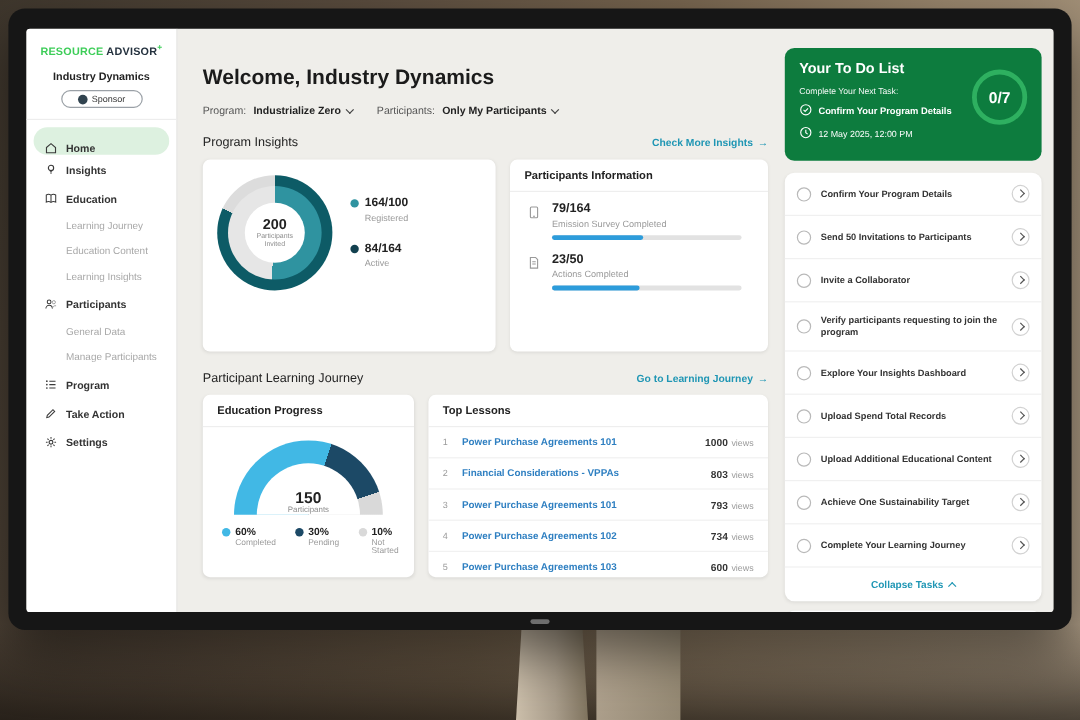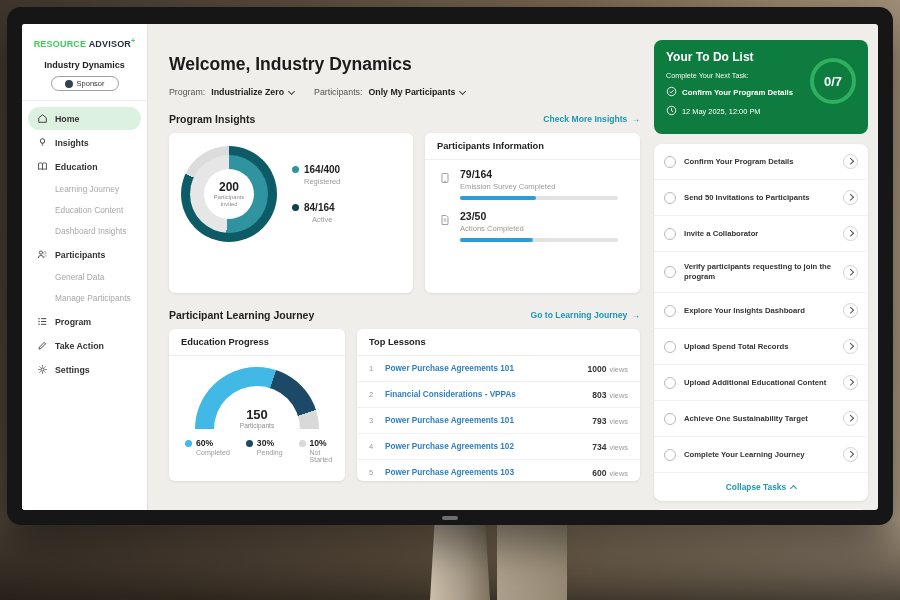--- a/index.html
+++ b/index.html
@@ -28,32 +28,32 @@
   .logo .g{color:#3dcd58;}
   .logo .d{color:#25323f;}
   .logo .p{color:#3dcd58;font-size:7px;vertical-align:super;}
   .org{margin-top:11px;text-align:center;font-size:9px;font-weight:bold;color:#222;}
   .badge{margin:6px auto 9px;width:58px;border:1px solid #9aa0a6;border-radius:10px;padding:2px 4px;
     display:flex;align-items:center;justify-content:center;gap:4px;font-size:7.5px;color:#333;}
   .badge-ic{width:8px;height:8px;border-radius:50%;background:#31434f;flex:none;}
   .side-divider{border:none;border-top:1px solid #ededed;margin:0 0 6px 0;}
   .nav-item{display:flex;align-items:center;gap:7px;height:23px;padding:0 9px;margin:1px 6px;
     font-size:8.8px;font-weight:bold;color:#333;border-radius:12px;cursor:pointer;}
-  .nav-item.active{background:#ddf1e0;}
+  .nav-item.active{background:#ddf1e0;align-items:flex-end;}
   .nav-item .nic{flex:none;display:flex;align-items:center;}
   .nav-sub{height:21px;line-height:21px;padding-left:33px;font-size:8.3px;color:#a8a8a8;cursor:pointer;}
 
   
   .main{position:absolute;left:127px;top:12px;width:503px;height:100%;box-sizing:border-box;padding:18px 12px 0 20px;}
   .welcome{font-size:17.5px;font-weight:bold;color:#1b1b1b;}
   .filters{display:flex;align-items:center;gap:6px;margin-top:12px;font-size:8.8px;color:#555;}
   .filter-value{font-weight:bold;color:#222;display:flex;align-items:center;gap:5px;margin-right:14px;cursor:pointer;}
   .chev{width:4px;height:4px;border-right:1.3px solid #444;border-bottom:1.3px solid #444;transform:rotate(45deg);margin-top:-2px;}
   .section-head{display:flex;justify-content:space-between;align-items:center;margin-top:16px;}
-  .section-title{font-size:10.5px;font-weight:bold;color:#1f1f1f;}
+  .section-title{font-size:10.5px;font-weight:normal;color:#1f1f1f;}
   .section-link{font-size:8.6px;font-weight:bold;color:#1f96b4;display:flex;align-items:center;gap:4px;cursor:pointer;}
   .cards-row{display:flex;gap:12px;margin-top:8px;}
   .card{background:#fff;border-radius:6px;box-shadow:0 1px 3px rgba(0,0,0,.08);box-sizing:border-box;}
   .card-title{font-size:9.3px;font-weight:bold;color:#222;padding:8px 12px;border-bottom:1px solid #eee;}
   .cardA{width:244px;height:160px;}
   .cardB{flex:1;height:160px;}
   .cardC{width:176px;height:152px;}
   .cardD{flex:1;height:152px;}
 
   .donut-wrap{display:flex;align-items:center;padding:13px 10px 0 12px;}
@@ -67,21 +67,21 @@
   .donut-label{font-size:5.8px;color:#8d8d8d;line-height:1.25;width:36px;}
   .donut-legend{margin-left:15px;display:flex;flex-direction:column;gap:16px;}
   .leg-line{display:flex;align-items:center;gap:5px;}
   .dot{width:7px;height:7px;border-radius:50%;flex:none;}
   .dot-teal{background:#2f93a0;}
   .dot-darknavy{background:#12404f;}
   .dot-completed{background:#41b8e5;}
   .dot-pending{background:#1c4966;}
   .dot-notstarted{background:#d9d9d9;}
   .leg-value{font-size:10px;font-weight:bold;color:#222;}
-  .leg-label{font-size:7.5px;color:#9a9a9a;margin-left:12px;margin-top:2px;text-align:center;}
+  .leg-label{font-size:7.5px;color:#9a9a9a;margin-left:12px;margin-top:2px;}
 
   .stat-row{display:flex;gap:9px;padding:8px 14px 2px;}
   .stat-ic{flex:none;padding-top:2px;}
   .stat-value{font-size:10.5px;font-weight:bold;color:#222;}
   .stat-label{font-size:7.6px;color:#9a9a9a;margin-top:2px;}
   .bar{margin-top:5px;width:158px;height:4px;border-radius:2px;background:#e2e2e2;position:relative;}
   .bar-fill{position:absolute;left:0;top:0;bottom:0;border-radius:2px;background:#2d9cdb;}
   .w48{width:48%;}
   .w46{width:46%;}
 
@@ -170,21 +170,21 @@
         <span class="nic">
             <svg viewBox="0 0 14 14" width="11" height="11">
               <path d="M2 3.2c1.6-1 3.4-1 5 .2 1.6-1.2 3.4-1.2 5-.2v7.6c-1.6-1-3.4-1-5 .2-1.6-1.2-3.4-1.2-5-.2z" fill="none" stroke="#3a3a3a" stroke-width="1.1"></path>
               <path d="M7 3.4v7.6" stroke="#3a3a3a" stroke-width="1.1"></path>
             </svg>
           </span>
         <span>Education</span>
       </div>
       <div class="nav-sub">Learning Journey</div>
       <div class="nav-sub">Education Content</div>
-      <div class="nav-sub">Dashboard Insights</div>
+      <div class="nav-sub">Learning Insights</div>
       <div class="nav-item">
         <span class="nic">
             <svg viewBox="0 0 14 14" width="11" height="11">
               <circle cx="5" cy="4.6" r="2" fill="none" stroke="#3a3a3a" stroke-width="1.1"></circle>
               <path d="M1.6 11.6a3.4 3.4 0 0 1 6.8 0" fill="none" stroke="#3a3a3a" stroke-width="1.1"></path>
               <circle cx="10" cy="4.9" r="1.7" fill="none" stroke="#9a9a9a" stroke-width="1"></circle>
               <path d="M8.6 11.6a3 3 0 0 1 3.8-2.9" fill="none" stroke="#9a9a9a" stroke-width="1"></path>
             </svg>
           </span>
         <span>Participants</span>
@@ -252,21 +252,21 @@
               <div class="donut-mid"></div>
               <div class="donut-hole">
                 <div class="donut-value">200</div>
                 <div class="donut-label">Participants Invited</div>
               </div>
             </div>
             <div class="donut-legend">
               <div>
                 <div class="leg-line">
                   <span class="dot dot-teal"></span>
-                  <span class="leg-value">164/400</span>
+                  <span class="leg-value">164/100</span>
                 </div>
                 <div class="leg-label">Registered</div>
               </div>
               <div>
                 <div class="leg-line">
                   <span class="dot dot-darknavy"></span>
                   <span class="leg-value">84/164</span>
                 </div>
                 <div class="leg-label">Active</div>
               </div>

